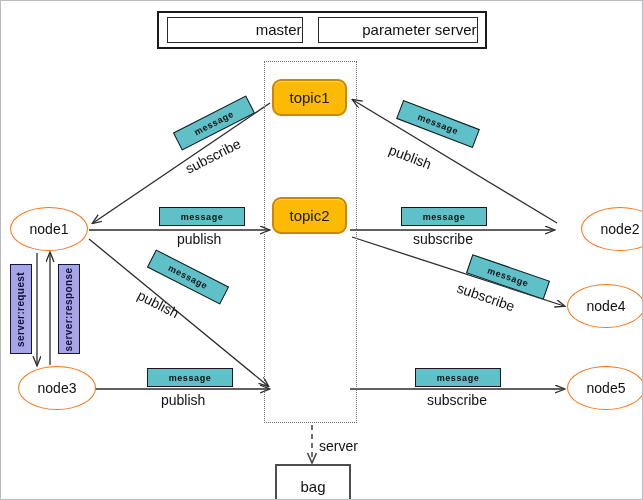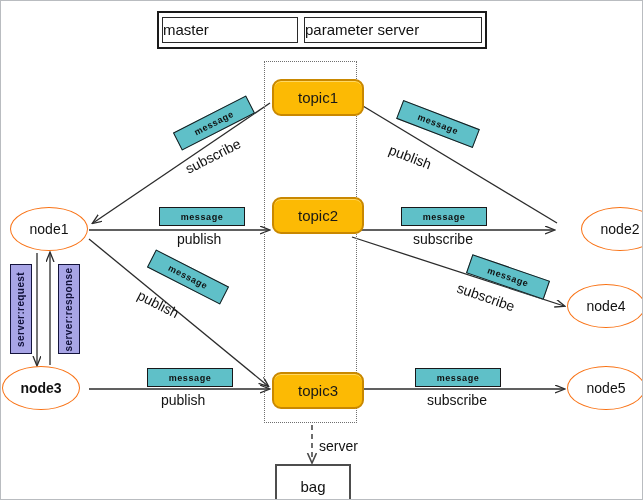--- a/index.html
+++ b/index.html
@@ -31,43 +31,43 @@
     display: flex;
     align-items: center;
     justify-content: space-around;
   }
   .master-cell {
     border: 1px solid #2a2a2a;
     background: #ffffff;
     box-sizing: border-box;
     height: 26px;
     line-height: 24px;
-    text-align: left;
+    text-align: right;
     font-size: 15px;
     color: #111;
   }
   .master-cell.mc-master { width: 136px; }
-  .master-cell.mc-param { width: 178px; }
+  .master-cell.mc-param { width: 160px; }
 
   
   .topic-zone {
     position: absolute;
     left: 263px;
     top: 60px;
     width: 93px;
     height: 362px;
     border: 1px dotted #6f6f6f;
     box-sizing: border-box;
     background: transparent;
   }
 
   
   .topic {
     position: absolute;
-    width: 92px;
+    width: 75px;
     height: 37px;
     border-radius: 9px;
     background: #fcba04;
     border: 2px solid #c98800;
     box-sizing: border-box;
     display: flex;
     align-items: center;
     justify-content: center;
     font-size: 15px;
     color: #181818;
@@ -86,21 +86,21 @@
     border: 1px solid #f97316;
     background: #ffffff;
     box-sizing: border-box;
     display: flex;
     align-items: center;
     justify-content: center;
     font-size: 14px;
     color: #111;
   }
   #node1 { left: 9px;   top: 206px; }
-  #node3 { left: 1px;   top: 365px; font-weight: bold; }
+  #node3 { left: 17px;   top: 365px; }
   #node2 { left: 580px; top: 206px; }
   #node4 { left: 566px; top: 283px; }
   #node5 { left: 566px; top: 365px; }
 
   
   .bag {
     position: absolute;
     left: 274px;
     top: 463px;
     width: 76px;
@@ -233,21 +233,20 @@
 
   <div class="master-bar">
     <div class="master-cell mc-master">master</div>
     <div class="master-cell mc-param">parameter server</div>
   </div>
 
   <div class="topic-zone"></div>
 
   <div class="topic" id="topic1">topic1</div>
   <div class="topic" id="topic2">topic2</div>
-  <div class="topic" id="topic3">topic3</div>
 
   <div class="node" id="node1">node1</div>
   <div class="node" id="node2">node2</div>
   <div class="node" id="node3">node3</div>
   <div class="node" id="node4">node4</div>
   <div class="node" id="node5">node5</div>
 
   <div class="bag">bag</div>
 
   <div class="msg-chip msg-r" id="msg-sub-t1">message</div>

